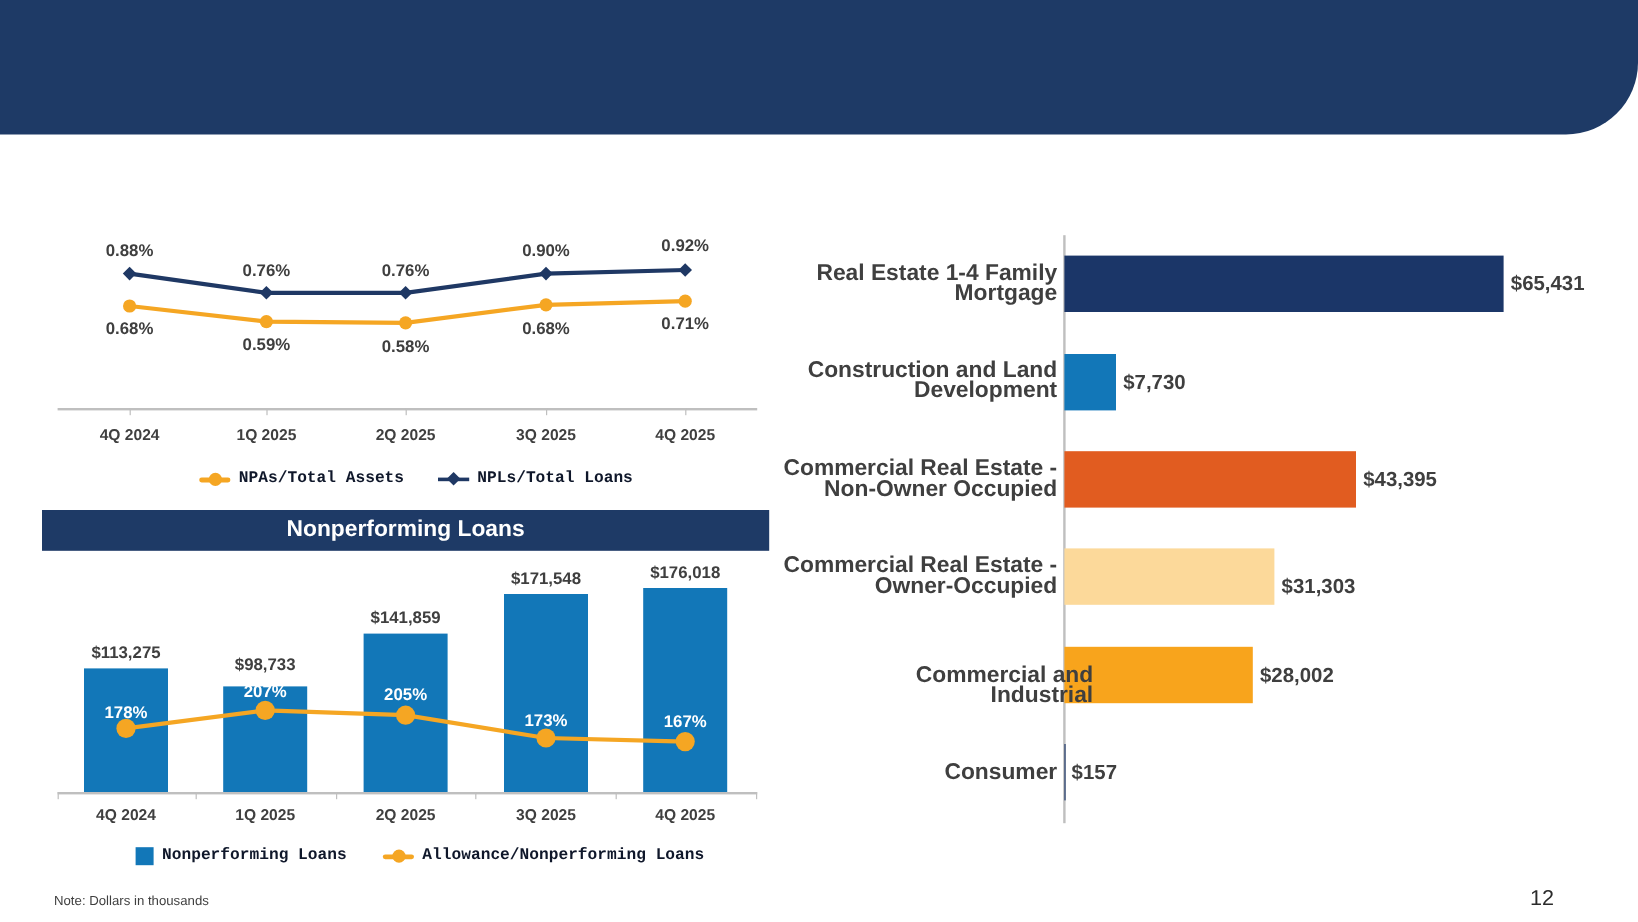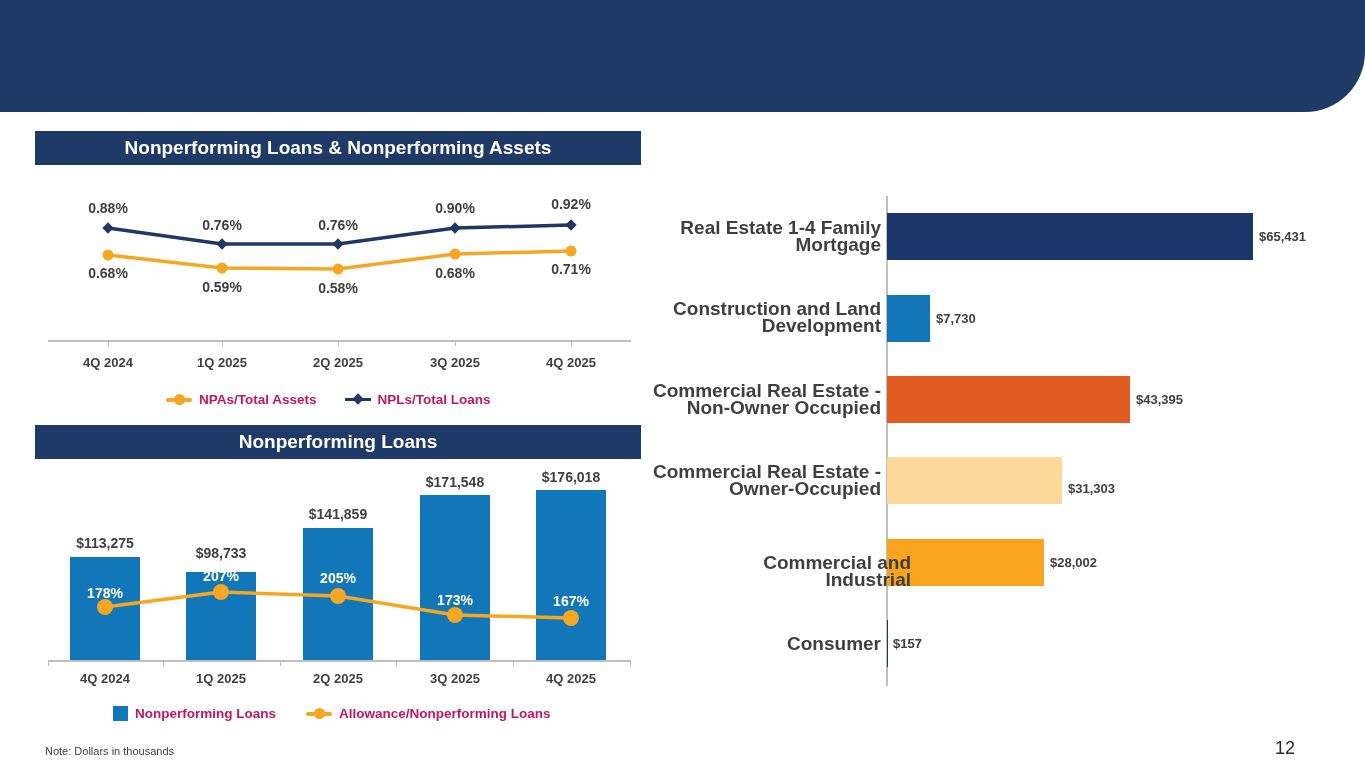--- a/index.html
+++ b/index.html
@@ -56,21 +56,21 @@
   .val-label{
     position:absolute;font-size:14px;font-weight:bold;color:#3f3f3f;
     white-space:nowrap;text-align:center;
   }
   .val-label-white{color:#ffffff;}
   .bar{position:absolute;}
 
   
   .legend{position:absolute;display:flex;align-items:center;gap:8px;}
   .legend-item{display:flex;align-items:center;gap:7px;}
-  .legend-text{font-size:13.5px;font-weight:bold;color:#be185d;white-space:nowrap;}
+  .legend-text{font-size:13.5px;font-weight:bold;color:#0f172a;white-space:nowrap;font-family:Liberation Mono, monospace;}
   .lg-line-orange{
     width:26px;height:4px;background:#f5a623;position:relative;border-radius:2px;
   }
   .lg-line-orange:after{
     content:"";position:absolute;left:8px;top:-4px;width:11px;height:11px;
     border-radius:50%;background:#f5a623;
   }
   .lg-line-navy{
     width:26px;height:3px;background:#1f3864;position:relative;
   }
@@ -79,42 +79,41 @@
     background:#1f3864;transform:rotate(45deg);
   }
   .lg-swatch{width:15px;height:15px;background:#1277b8;}
 
   
   .h-cat{
     position:absolute;font-size:19px;font-weight:bold;color:#3f3f3f;
     text-align:right;line-height:17px;
   }
   .h-val{
-    position:absolute;font-size:13px;font-weight:bold;color:#3f3f3f;
+    position:absolute;font-size:17px;font-weight:bold;color:#3f3f3f;
     white-space:nowrap;line-height:17px;
   }
 
   .note{
     position:absolute;left:45px;top:745px;
     font-size:11px;color:#3f3f3f;white-space:nowrap;
   }
   .page-no{
     position:absolute;left:1275px;top:738px;
     font-size:18px;color:#2b2b2b;font-weight:normal;
   }
 </style>
 </head>
 <body>
 
 <div class="slide">
 
   <div class="header"></div>
 
 
-  <div class="panel-title panel-left-1">Nonperforming Loans &amp; Nonperforming Assets</div>
 
   <div>
 
     <div class="val-label" style="left:58px;top:200px;width:100px;">0.88%</div>
     <div class="val-label" style="left:172px;top:217px;width:100px;">0.76%</div>
     <div class="val-label" style="left:288px;top:217px;width:100px;">0.76%</div>
     <div class="val-label" style="left:405px;top:200px;width:100px;">0.90%</div>
     <div class="val-label" style="left:521px;top:196px;width:100px;">0.92%</div>
 
     <div class="val-label" style="left:58px;top:265px;width:100px;">0.68%</div>

